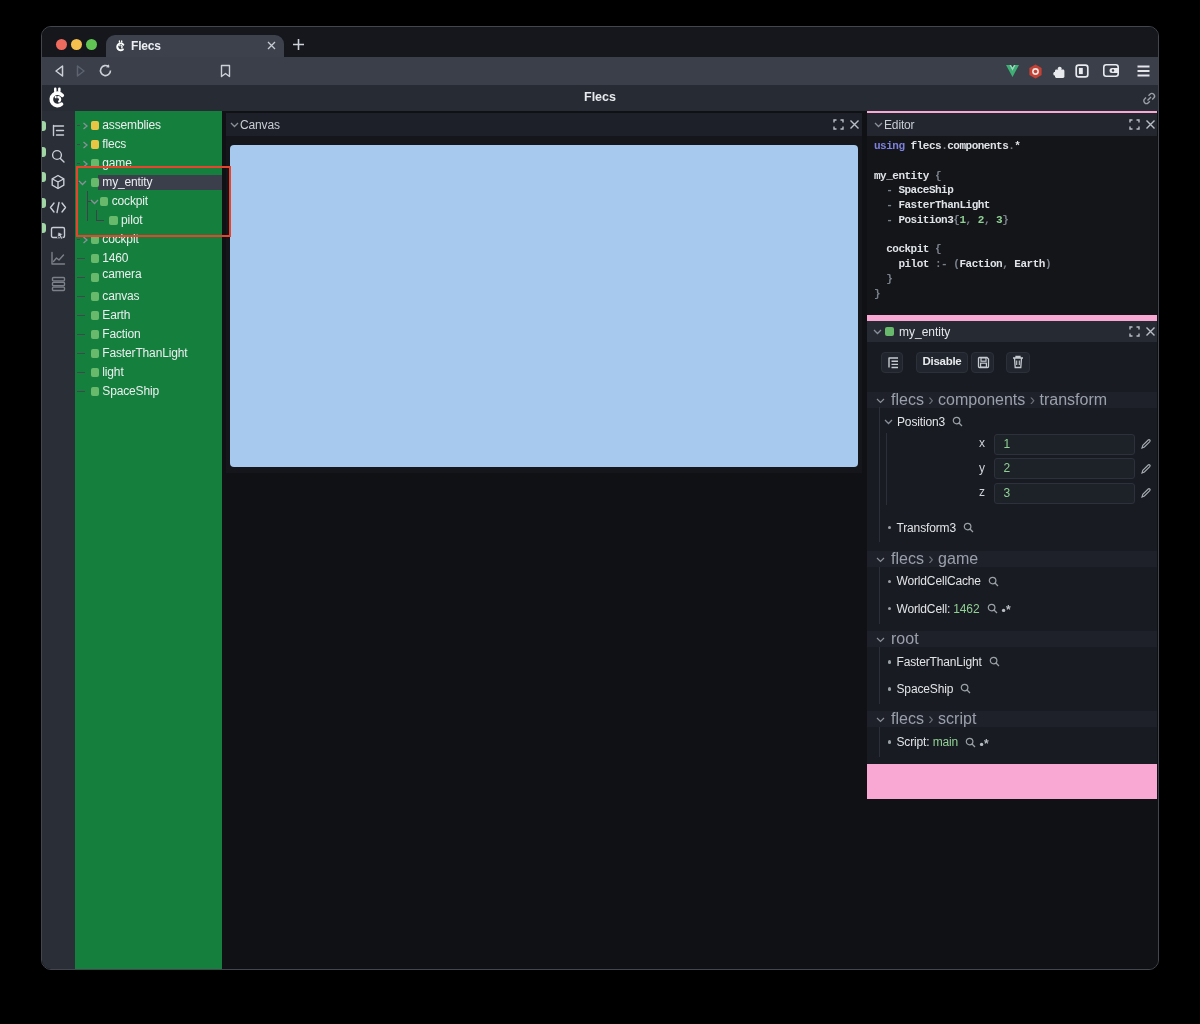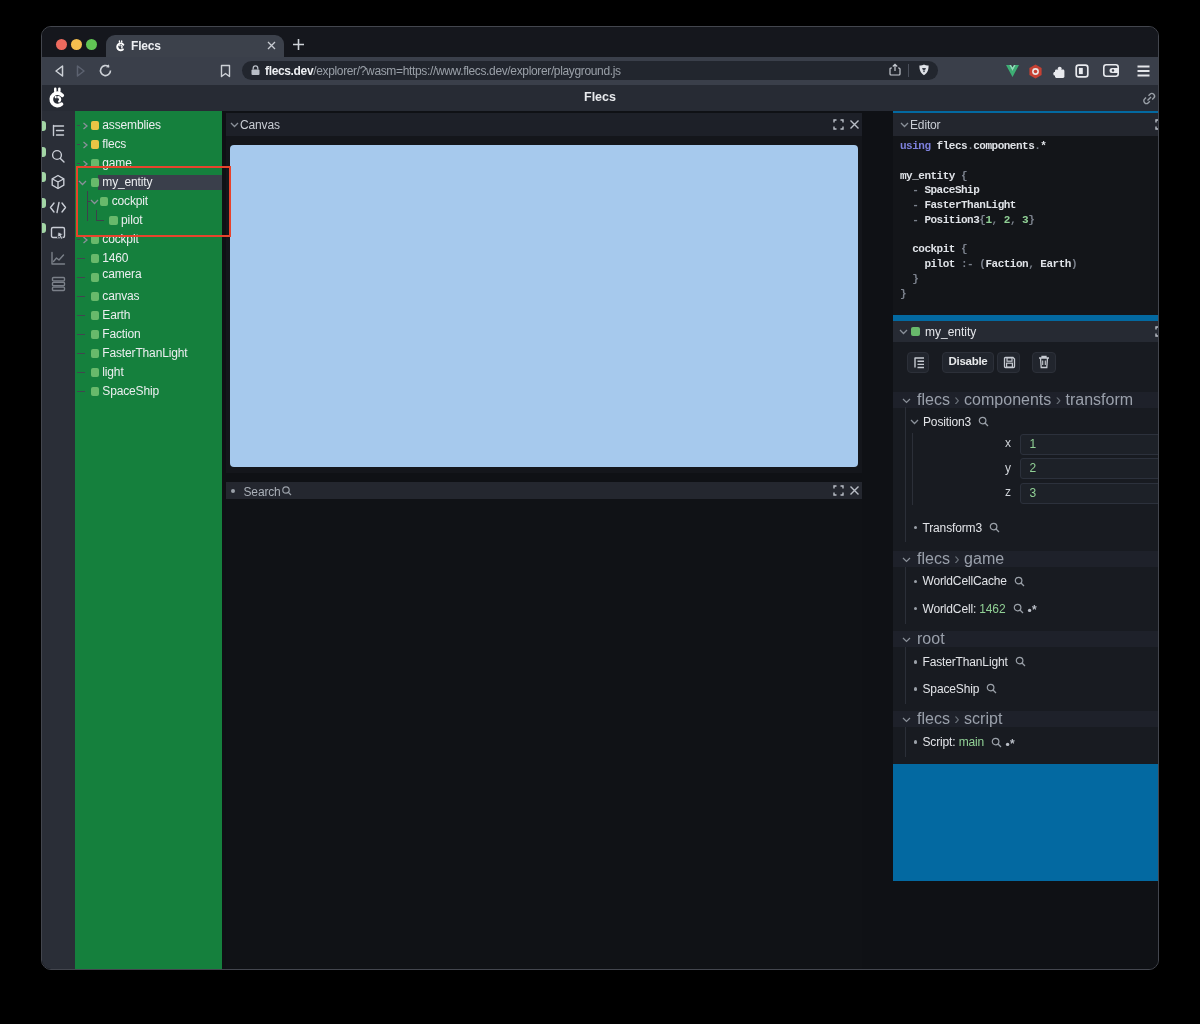--- a/index.html
+++ b/index.html
@@ -35,21 +35,21 @@
   .guide{position:absolute;background:#3c414a;}
   #redrect{position:absolute;left:33.5px;top:54.5px;width:155.5px;height:71.5px;box-sizing:border-box;border:2px solid #e8432c;z-index:30;}
   
   .phead{position:absolute;height:23px;background:#1d2028;}
   .phead .ptitle{position:absolute;top:5px;font-size:12px;font-weight:400;color:#c9cdd4;letter-spacing:-0.15px;}
   
   #canvaspanel{position:absolute;left:184px;top:2px;width:636px;height:360px;background:#14161b;}
   #bluecanvas{position:absolute;left:4px;top:32px;width:628px;height:322px;background:#a6c9ed;border-radius:4px;}
   #searchpanel{position:absolute;left:184px;top:371px;width:636px;height:488px;background:#101216;}
   
-  #rightcol{position:absolute;left:825px;top:0px;width:290px;height:770px;background:#0369a1;margin-left:26px;}
+  #rightcol{position:absolute;left:825px;top:0px;width:290px;height:688px;background:#f9a8d4;}
   #editorpanel{position:absolute;left:0;top:2px;width:290px;height:202px;background:#131519;}
   #code{position:absolute;margin:0;left:7px;top:26px;font-family:"Liberation Mono",monospace;font-size:11px;font-weight:700;
         line-height:14.75px;color:#dfe2e7;white-space:pre;letter-spacing:-0.5px;}
   #code .kw{color:#7e81dd;} #code .p{color:#7b818c;} #code .n{color:#90d095;}
   #inspanel{position:absolute;left:0;top:210px;width:290px;height:443px;background:#181b21;}
   #insphead{position:absolute;left:0;top:0;width:100%;height:21px;background:#262a33;}
   .btn{position:absolute;top:34.5px;height:21px;background:#21252d;border:1px solid #2c3039;border-radius:4px;box-sizing:border-box;}
   .isec{position:absolute;left:0;width:100%;height:16px;background:#1e212a;line-height:16px;font-size:16px;color:#9aa0ab;}
   .irow{position:absolute;font-size:12px;font-weight:400;color:#e2e4e8;letter-spacing:-0.15px;}
   .bullet{position:absolute;width:3.5px;height:3.5px;border-radius:50%;background:#9aa0a8;}
@@ -95,36 +95,20 @@
     <svg class="abs" style="left:32px;top:7px;" width="14" height="14" viewBox="0 0 14 14">
       <path d="M3.5 2 L10 7 L3.5 12 Z" fill="none" stroke="#5c6270" stroke-width="1.5" stroke-linejoin="round"></path>
     </svg>
     <svg class="abs" style="left:56px;top:6px;" width="15" height="15" viewBox="0 0 15 15">
       <path d="M12.5 7.5 a5 5 0 1 1 -1.7 -3.7" fill="none" stroke="#cdd1d7" stroke-width="1.6"></path>
       <path d="M11 1.2 L11.3 4.6 L8 4.2 Z" fill="#cdd1d7"></path>
     </svg>
     <svg class="abs" style="left:177px;top:7px;" width="13" height="14" viewBox="0 0 13 14">
       <path d="M2.5 1.5 h8 v11 l-4 -3 l-4 3 Z" fill="none" stroke="#cdd1d7" stroke-width="1.4" stroke-linejoin="round"></path>
     </svg>
-    <div id="urlpill">
-      <svg class="abs" style="left:8px;top:4.2px;" width="11" height="11" viewBox="0 0 11 11">
-        <rect x="1.5" y="4.5" width="8" height="5.5" rx="1" fill="#b9bec6"></rect>
-        <path d="M3.2 4.5 V3.2 a2.3 2.3 0 0 1 4.6 0 V4.5" fill="none" stroke="#b9bec6" stroke-width="1.3"></path>
-      </svg>
-      <div id="urltext"><b>flecs.dev</b>/explorer/?wasm=https://www.flecs.dev/explorer/playground.js</div>
-      <svg class="abs" style="left:646px;top:2.5px;" width="14" height="14" viewBox="0 0 14 14">
-        <path d="M4 5 H3 a1 1 0 0 0 -1 1 v5 a1 1 0 0 0 1 1 h8 a1 1 0 0 0 1 -1 V6 a1 1 0 0 0 -1 -1 h-1" fill="none" stroke="#c6cad1" stroke-width="1.2"></path>
-        <path d="M7 1.5 V8 M4.8 3.5 L7 1.3 L9.2 3.5" fill="none" stroke="#c6cad1" stroke-width="1.2"></path>
-      </svg>
-      <div class="abs" style="left:666px;top:3px;width:1px;height:13px;background:#4a4f5a;"></div>
-      <svg class="abs" style="left:675px;top:2.5px;" width="14" height="14" viewBox="0 0 14 14">
-        <path d="M7 1.5 C8.4 2.4 10.2 2.7 11.6 2.6 C11.6 6.8 10.7 9.9 7 12.2 C3.3 9.9 2.4 6.8 2.4 2.6 C3.8 2.7 5.6 2.4 7 1.5 Z" fill="#dfe2e7"></path>
-        <path d="M5 5 h4 l-1 2.2 h-2 Z M5.7 7.8 h2.6 l-1.3 1.8 Z" fill="#3a3f4a"></path>
-      </svg>
-    </div>
 
     <svg class="abs" style="left:963px;top:7px;" width="15" height="14" viewBox="0 0 15 14">
       <path d="M1 1 H4.2 L7.5 7 L10.8 1 H14 L7.5 13 Z" fill="#3dae74"></path>
         <path d="M4.2 1 L7.5 7 L10.8 1 H8.9 L7.5 3.6 L6.1 1 Z" fill="#8ae0b6"></path>
     </svg>
     <svg class="abs" style="left:986px;top:6.5px;" width="15" height="15" viewBox="0 0 15 15">
       <path d="M7.5 0.5 L13.6 4 V11 L7.5 14.5 L1.4 11 V4 Z" fill="#c64133"></path>
       <circle cx="7.5" cy="7.5" r="3.4" fill="#e9e3e1"></circle>
       <circle cx="7.5" cy="7.5" r="1.8" fill="#c64133"></circle>
     </svg>
@@ -307,42 +291,20 @@
           <svg width="11" height="11" viewBox="0 0 11 11">
             <path d="M1 3.5 V1 H3.5 M7.5 1 H10 V3.5 M10 7.5 V10 H7.5 M3.5 10 H1 V7.5" stroke="#b9bec6" stroke-width="1.4" fill="none"></path>
           </svg>
         </div>
         <div style="position: absolute; left: 622.5px; top: 6px;">
           <svg width="11" height="11" viewBox="0 0 11 11">
             <path d="M1.5 1.5 L9.5 9.5 M9.5 1.5 L1.5 9.5" stroke="#b9bec6" stroke-width="1.4" fill="none"></path>
           </svg>
         </div>
       </div>
-    <div id="searchpanel">
-      <div class="phead" style="left:0;top:0;width:636px;height:17px;background:#24272f;">
-        <span class="ptitle" style="left:17.5px;top:2.5px;color:#aab0b8;">Search</span>
-      </div>
-    <div style="position: absolute; left: 607px; top: 3px;">
-          <svg width="11" height="11" viewBox="0 0 11 11">
-            <path d="M1 3.5 V1 H3.5 M7.5 1 H10 V3.5 M10 7.5 V10 H7.5 M3.5 10 H1 V7.5" stroke="#b9bec6" stroke-width="1.4" fill="none"></path>
-          </svg>
-        </div>
-        <div style="position: absolute; left: 622.5px; top: 3px;">
-          <svg width="11" height="11" viewBox="0 0 11 11">
-            <path d="M1.5 1.5 L9.5 9.5 M9.5 1.5 L1.5 9.5" stroke="#b9bec6" stroke-width="1.4" fill="none"></path>
-          </svg>
-        </div>
-        <div class="bullet" style="left: 4.5px; top: 6.7px; position: absolute; width: 4px; height: 4px;"></div>
-        <div style="position: absolute; left: 55px; top: 2.5px;">
-          <svg width="12" height="12" viewBox="0 0 12 12">
-            <circle cx="5" cy="5" r="3.2" stroke="#9aa0a8" stroke-width="1.2" fill="none"></circle>
-            <path d="M7.4 7.4 L10 10" stroke="#9aa0a8" stroke-width="1.2"></path>
-          </svg>
-        </div>
-      </div>
 
     <div id="rightcol">
       <div id="editorpanel">
         <div class="phead" style="left:0;top:0;width:290px;background:#23262e;">
           <svg class="abs" style="left:7px;top:9px;" width="9" height="6" viewBox="0 0 9 6">
               <path d="M1 1 L4.5 4.5 L8 1" stroke="#8a9099" stroke-width="1.3" fill="none"></path>
             </svg>
           <span class="ptitle" style="left:17px;">Editor</span>
         </div>
 <pre id="code"><span class="kw">using</span> flecs<span class="p">.</span>components<span class="p">.</span>*

